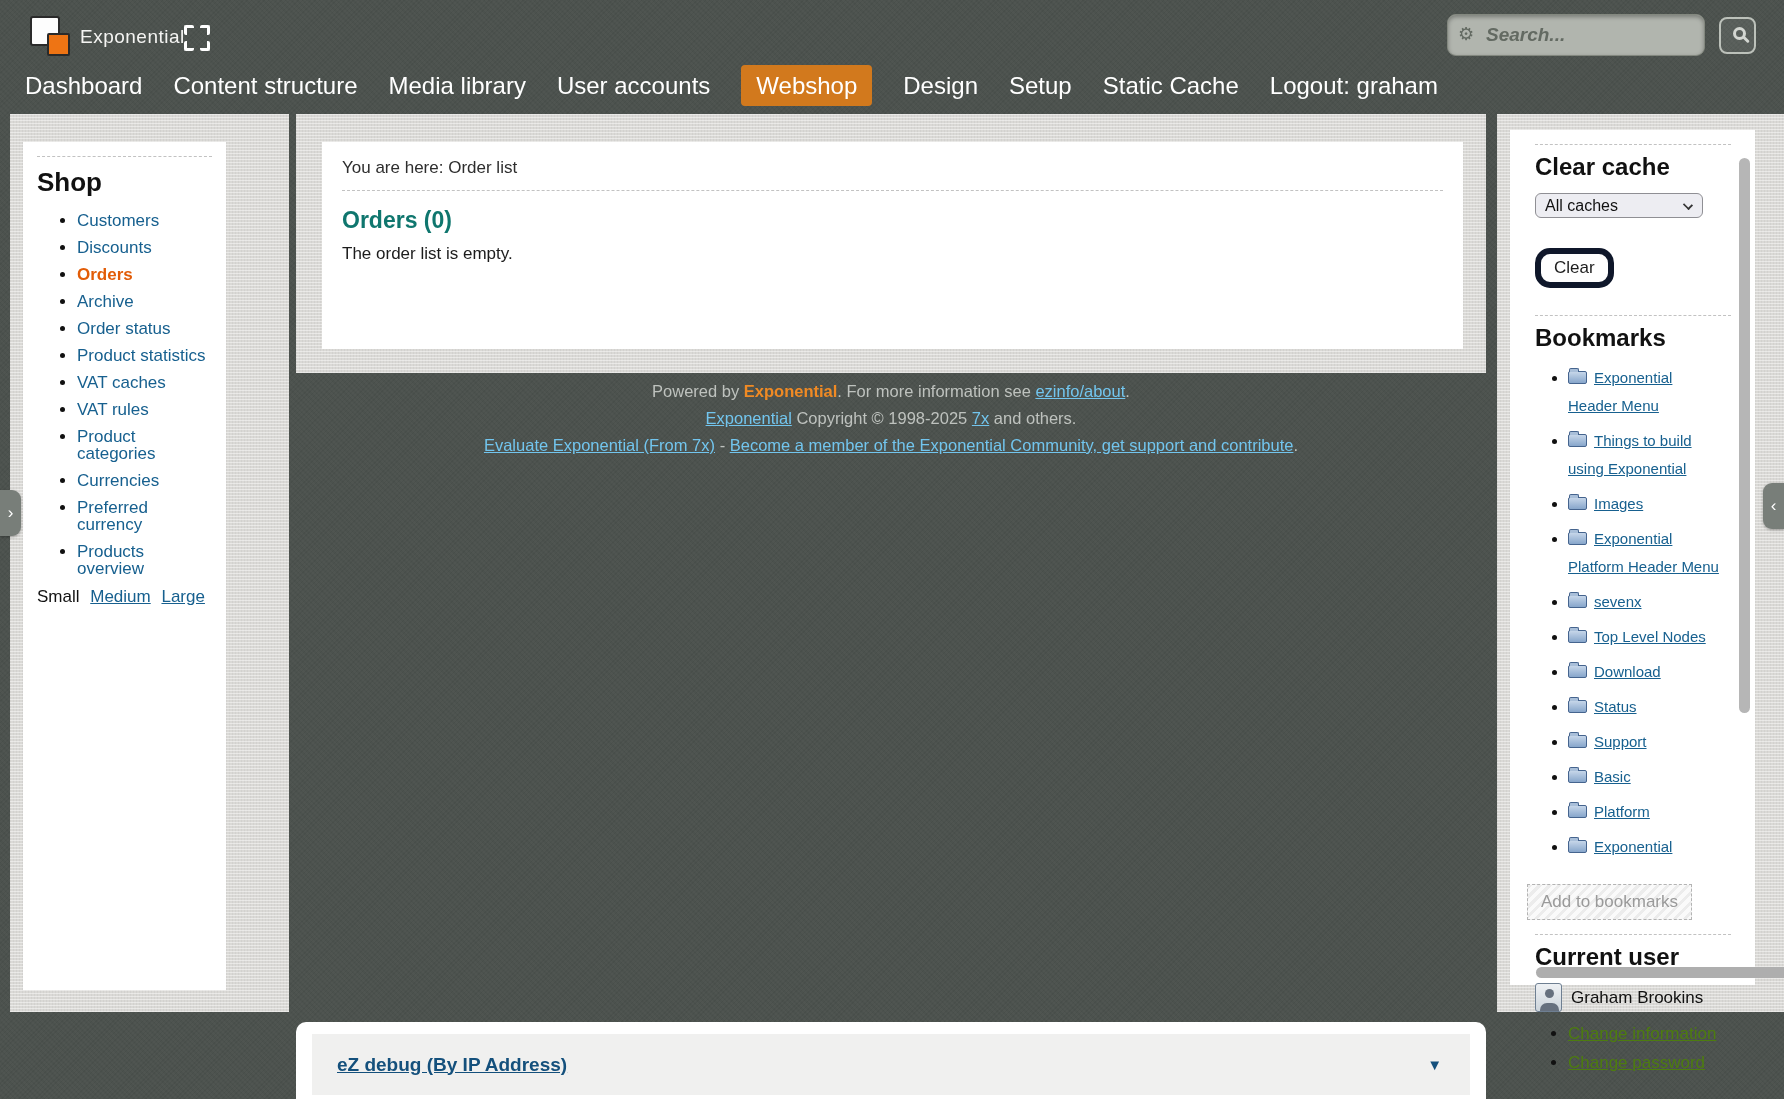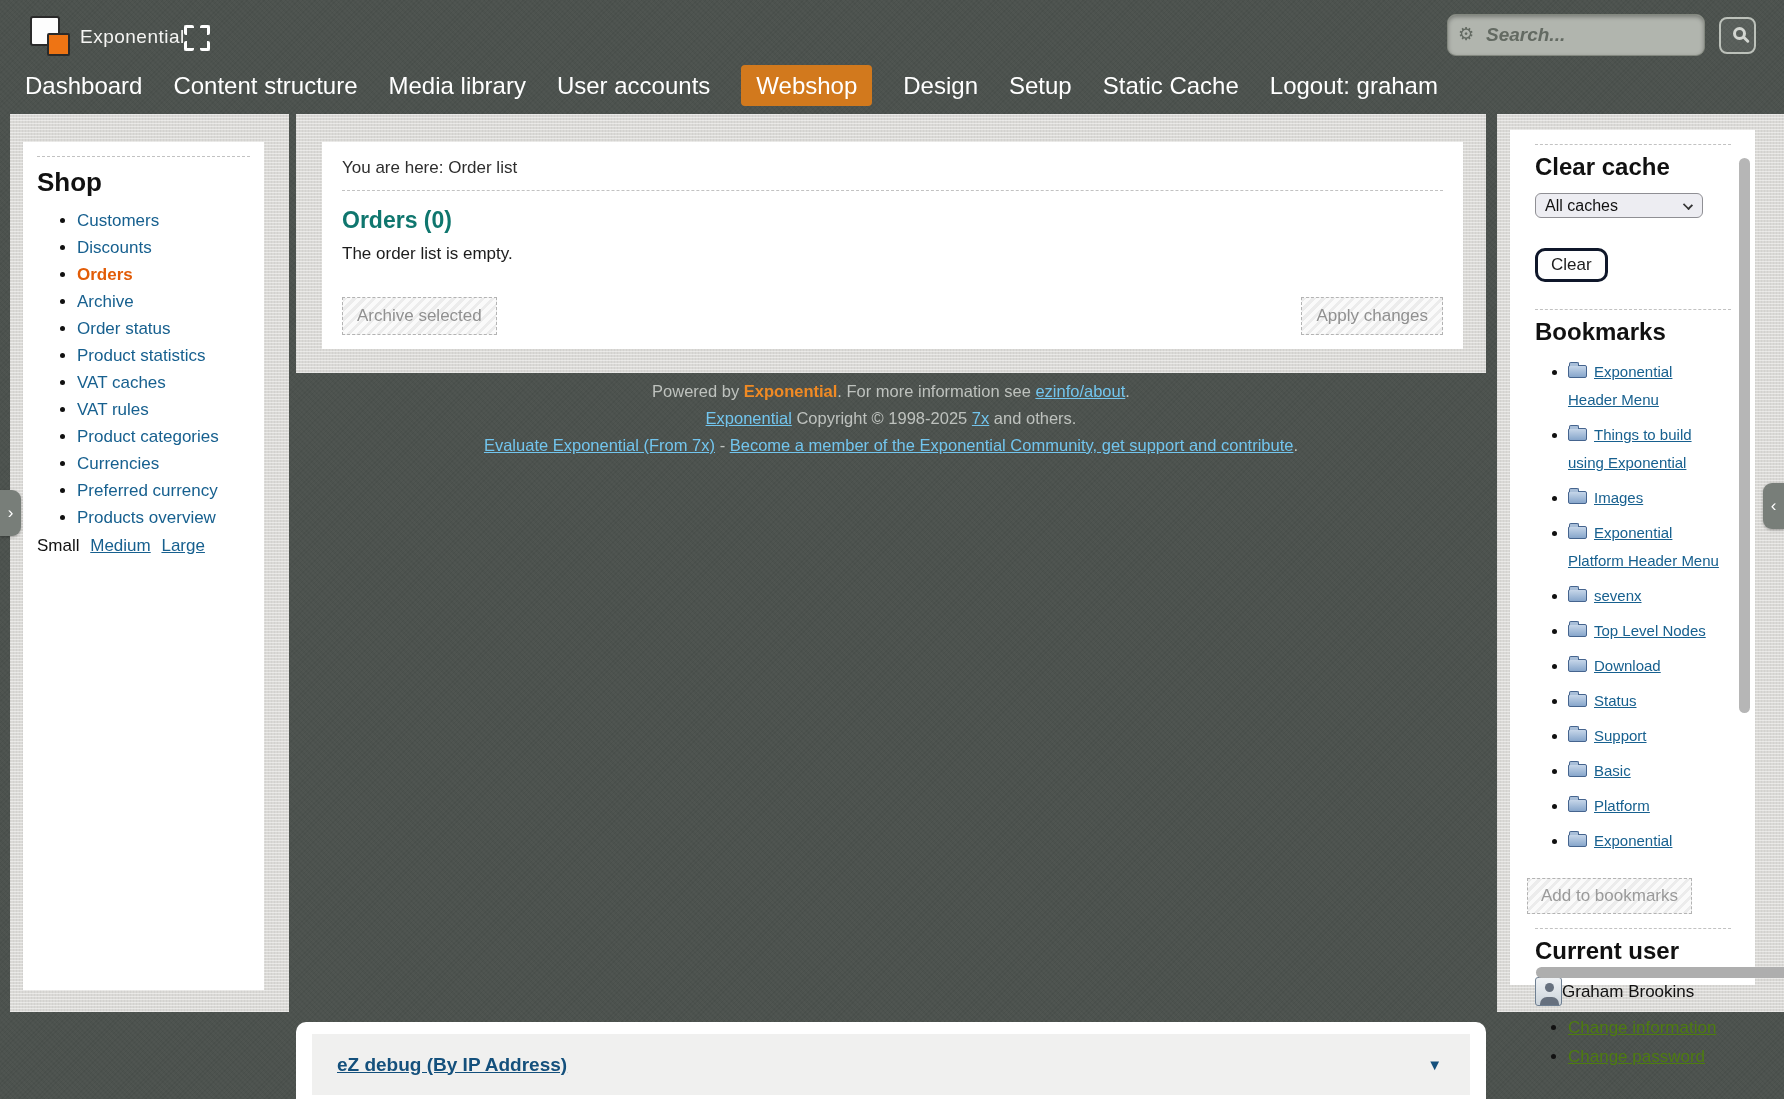--- a/index.html
+++ b/index.html
@@ -53,21 +53,21 @@
   .nav a { color:#fff; font-size:24px; padding:7px 0; white-space:nowrap; }
   .nav a.active { background:#d2791d; border-radius:4px; padding:7px 15px; }
 
   
   .left-panel  { position:absolute; left:10px;  top:114px; width:279px;  height:898px; }
   .main-strip  { position:absolute; left:296px; top:114px; width:1190px; height:259px; }
   .right-panel { position:absolute; left:1497px;top:114px; width:314px;  height:898px; }
   .card { background:#fff; position:absolute; }
 
   
-  .left-card { left:13px; top:28px; width:241px; height:848px; padding:14px 14px 0 14px; }
+  .left-card { left:13px; top:28px; width:203px; height:848px; padding:14px 14px 0 14px; }
   .dashed { border-top:1px dashed #c2c2c2; }
   .section-h { font-size:26px; font-weight:bold; color:#111; margin:10px 0 14px 0; }
   .shop-list { list-style:disc; padding-left:40px; }
   .shop-list li { margin-bottom:10px; font-size:17px; line-height:17px; color:#111; }
   .shop-list a { color:#17608f; }
   .shop-list a.active { color:#e25c07; font-weight:bold; }
   .size-row { font-size:17px; color:#111; margin-top:8px; }
   .size-row a { color:#17608f; text-decoration:underline; margin-left:6px; }
 
   
@@ -93,34 +93,34 @@
   .right-card { left:13px; top:16px; width:245px; height:855px; padding:14px 0 0 25px; }
   .right-card .dashed { width:196px; }
   .right-h { font-size:24px; font-weight:bold; color:#111; margin:8px 0 12px 0; }
   .select {
     width:168px; height:25px; border-radius:6px; border:1px solid #8f8f94; background:#ededf2;
     font-size:16px; color:#111; display:flex; align-items:center; padding:0 9px; position:relative; cursor:pointer;
   }
   .select .chev { position:absolute; right:10px; top:7px; width:8px; height:8px;
     border-right:2px solid #333; border-bottom:2px solid #333; transform:rotate(45deg) scaleY(.8); }
   .clear-btn { margin-top:30px; font-size:17px; color:#1c1c1c; background:#fefefe;
-    border:3px solid #0f172a; border-radius:10px; padding:4px 13px; cursor:pointer;
+    border:6px solid #0f172a; border-radius:15px; padding:4px 13px; cursor:pointer;
     font-family:"Liberation Sans", sans-serif; }
   .bm-list { list-style:disc; padding-left:33px; margin-top:4px; width:190px; }
   .bm-list li { margin-bottom:7px; font-size:15px; line-height:28px; color:#111; }
   .bm-list a { color:#17608f; text-decoration:underline; }
   .folder { display:inline-block; width:19px; height:13px; background:linear-gradient(#c6d6e9,#87a6cb);
     border:1px solid #45648e; border-radius:2px; position:relative; vertical-align:-1px; margin-right:7px; }
   .folder::before { content:''; position:absolute; top:-4px; left:0px; width:8px; height:3px;
     background:#a9bfd9; border:1px solid #45648e; border-bottom:none; border-radius:2px 2px 0 0; }
   .add-bm { margin:16px 0 14px -8px; display:inline-block;
     font-size:17px; color:#9a9a9a; padding:7px 13px; border:1px dashed #b3b3b3;
     background:repeating-linear-gradient(135deg, #ececec 0 3px, #fafafa 3px 7px); cursor:default;
     font-family:"Liberation Sans", sans-serif; }
-  .user-row { display:flex; align-items:center; margin:6px 0 12px 0; font-size:17px; color:#111; }
+  .user-row { display:flex; align-items:center; gap:9px; margin:6px 0 12px 0; font-size:17px; color:#111; }
   .avatar { width:27px; height:29px; border:1px solid #6e7f92; background:linear-gradient(#eef1f4,#ccd4db);
     border-radius:3px; position:relative; overflow:hidden; flex:0 0 auto; }
   .avatar::before { content:''; position:absolute; top:5px; left:9px; width:9px; height:9px; border-radius:50%; background:#66707e; }
   .avatar::after { content:''; position:absolute; bottom:-2px; left:4px; width:19px; height:10px; border-radius:7px 7px 0 0; background:#66707e; }
   .user-links { list-style:disc; padding-left:33px; }
   .user-links li { margin-bottom:9px; font-size:17px; color:#111; }
   .user-links a { color:#4d7c0f; text-decoration:underline; }
 
   .vscroll-thumb { position:absolute; right:5px; top:28px; width:11px; height:555px; border-radius:6px; background:#b6b6b6; }
   .hscroll-thumb { position:absolute; left:26px; bottom:7px; width:540px; height:11px; border-radius:6px; background:#aeaeae; }
@@ -269,24 +269,20 @@
     </div>
   </div>
 </div>
 
 <div class="main-strip texture">
   <div class="card main-card">
     <div class="breadcrumb">You are here: Order list</div>
     <div class="dashed"></div>
     <div class="order-title">Orders (0)</div>
     <div class="empty-msg">The order list is empty.</div>
-    <div class="btn-row">
-      <button class="btn-disabled">Archive selected</button>
-      <button class="btn-disabled">Apply changes</button>
-    </div>
   </div>
 </div>
 
 <div class="footer">
   <div>
     <span class="dim">Powered by </span><span class="brand-orange">Exponential</span><span class="dim">. For more information see </span><a>ezinfo/about</a><span class="dim">.</span>
   </div>
   <div>
     <a>Exponential</a><span class="dim"> Copyright © 1998-2025 </span><a>7x</a><span class="dim"> and others.</span>
   </div>

